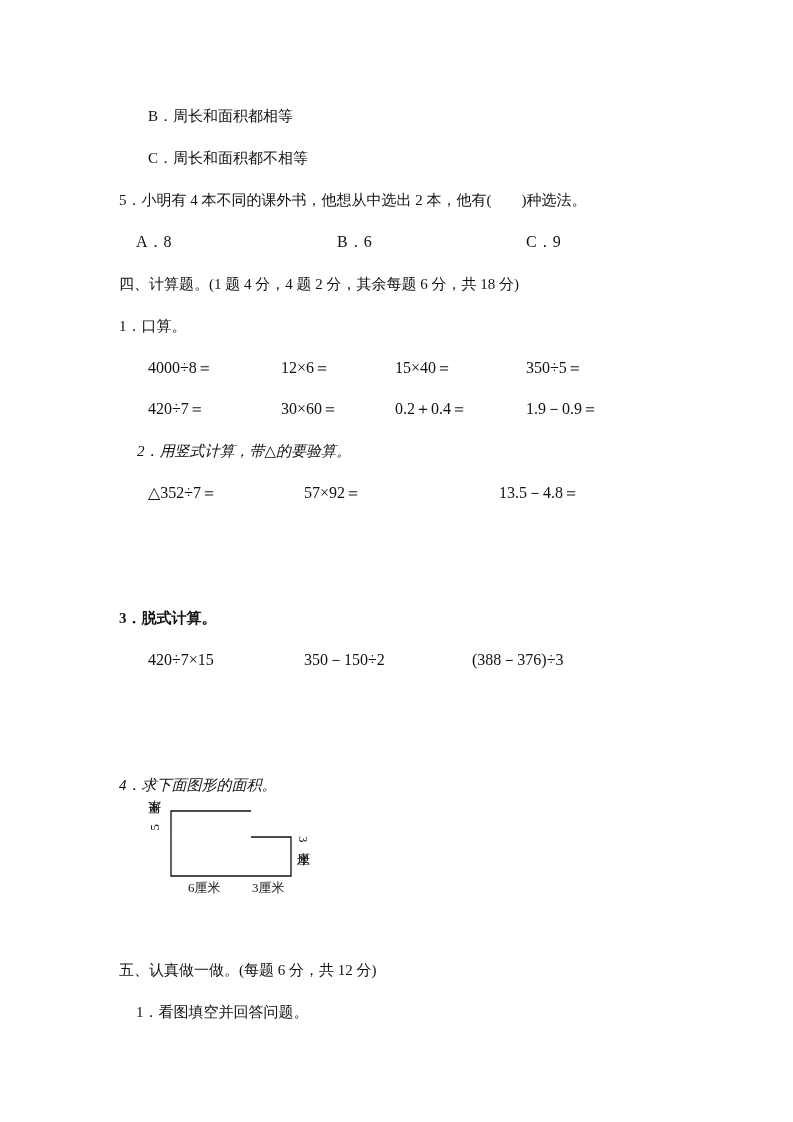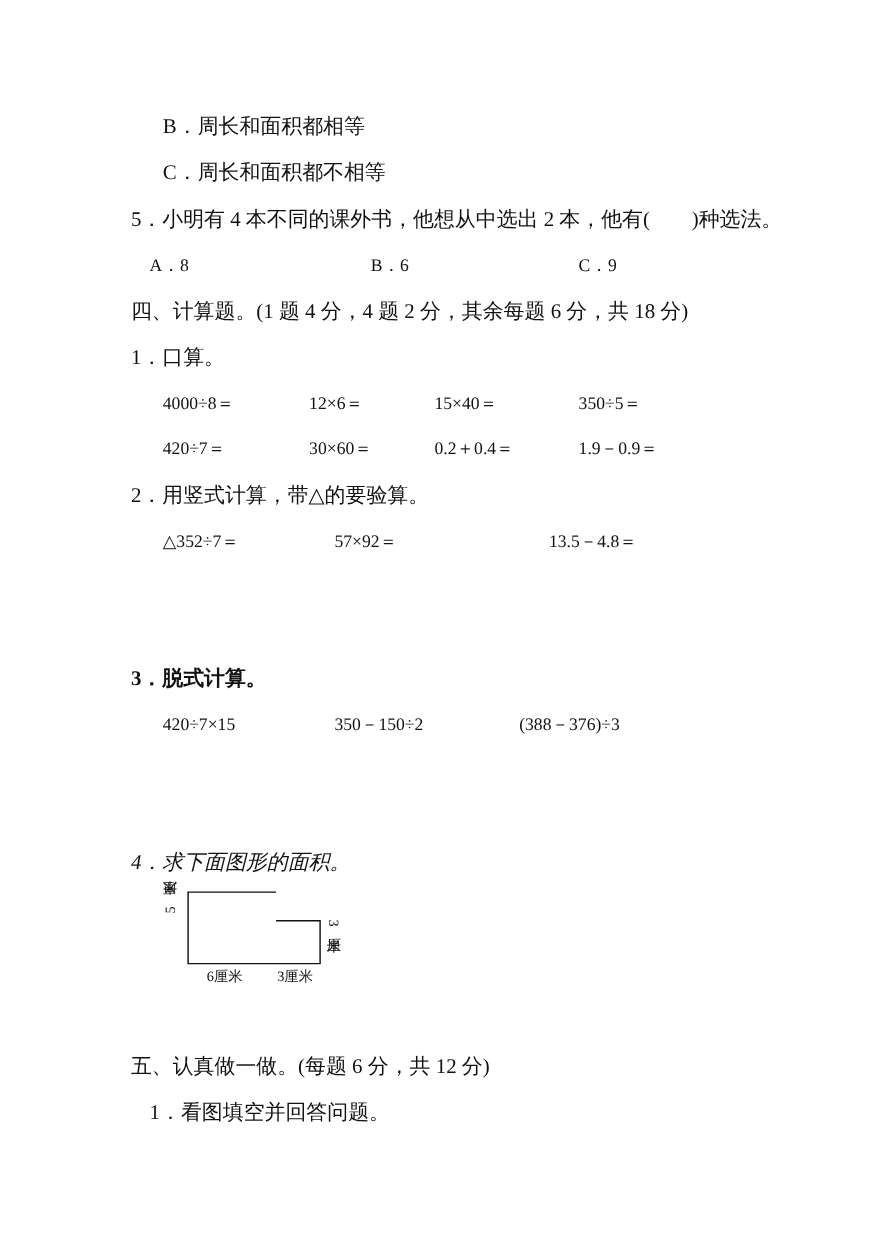--- a/index.html
+++ b/index.html
@@ -2,21 +2,21 @@
 <html><head>
 <meta charset="utf-8">
 <style>
   html, body { margin: 0; padding: 0; background: #ffffff; }
   body {
     width: 793px; height: 1122px; position: relative; overflow: hidden;
     font-family: "DejaVu Serif", "Liberation Serif", serif;
     color: #111111;
   }
   .line {
-    position: absolute; font-size: 19px; line-height: 20px; white-space: nowrap;
+    position: absolute; font-size: 15px; line-height: 20px; white-space: nowrap;
     font-family: "Liberation Serif", "DejaVu Serif", serif;
   }
   .cell { position: absolute; font-size: 16px; line-height: 20px; white-space: nowrap;
     font-family: "Liberation Serif", "DejaVu Serif", serif; }
   .fig { position: absolute; left: 140px; top: 800px; width: 190px; height: 100px; }
   .fig-label { position: absolute; font-size: 13px; line-height: 14px; white-space: nowrap;
     font-family: "Liberation Serif", "DejaVu Serif", serif; }
   .vlabel { writing-mode: vertical-rl; transform: rotate(180deg); }
   .vlabel-r { writing-mode: vertical-rl; }
 </style>
@@ -36,21 +36,21 @@
 <div class="line" style="left:119px; top:316px;">1．口算。</div>
 <div class="cell" style="left:148px; top:358px;">4000÷8＝</div>
 <div class="cell" style="left:281px; top:358px;">12×6＝</div>
 <div class="cell" style="left:395px; top:358px;">15×40＝</div>
 <div class="cell" style="left:526px; top:358px;">350÷5＝</div>
 <div class="cell" style="left:148px; top:399px;">420÷7＝</div>
 <div class="cell" style="left:281px; top:399px;">30×60＝</div>
 <div class="cell" style="left:395px; top:399px;">0.2＋0.4＝</div>
 <div class="cell" style="left:526px; top:399px;">1.9－0.9＝</div>
 
-<div class="line" style="left:119px; top:441px;">2．用竖式计算，带△的要验算。</div>
+<div class="line" style="left:137px; top:441px;font-style:italic;">2．用竖式计算，带△的要验算。</div>
 <div class="cell" style="left:148px; top:483px;">△352÷7＝</div>
 <div class="cell" style="left:304px; top:483px;">57×92＝</div>
 <div class="cell" style="left:499px; top:483px;">13.5－4.8＝</div>
 
 <div class="line" style="left:119px; top:608px;font-weight:bold;">3．脱式计算。</div>
 <div class="cell" style="left:148px; top:650px;">420÷7×15</div>
 <div class="cell" style="left:304px; top:650px;">350－150÷2</div>
 <div class="cell" style="left:472px; top:650px;">(388－376)÷3</div>
 
 <div class="line" style="left:119px; top:775px;font-style:italic;">4．求下面图形的面积。</div>

